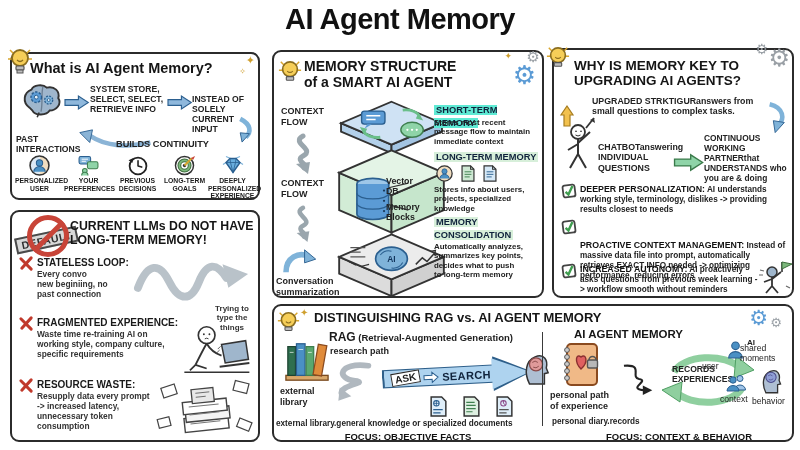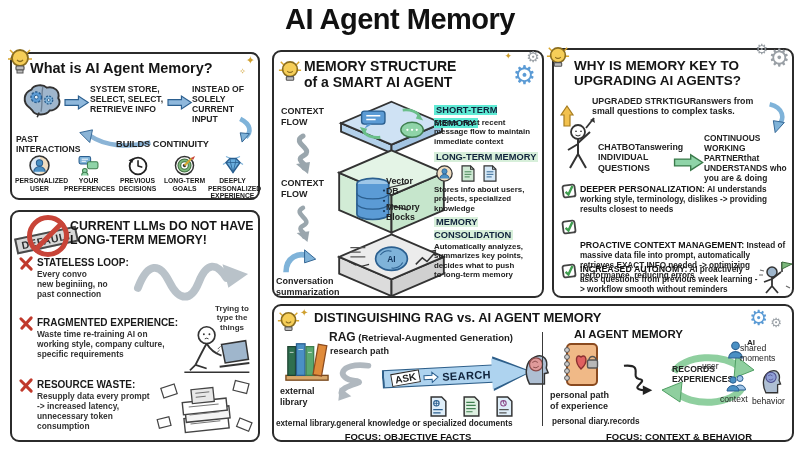--- a/index.html
+++ b/index.html
@@ -103,21 +103,21 @@
     </svg>
     <svg class="abs" style="left:53px; top:40px;" width="24" height="17" viewBox="0 0 34 20">
       <polygon points="0,6 19,6 19,1 33,10 19,19 19,14 0,14" fill="#8fb8dc" stroke="#2b5f8f" stroke-width="1.6"></polygon>
     </svg>
     <div class="flow-label pre ctr" style="left:78px; top:30px; width:78px; font-size:8.6px;">SYSTEM STORE,
 SELECT, SELECT,
 RETRIEVE INFO</div>
     <svg class="abs" style="left:156px; top:40px;" width="24" height="17" viewBox="0 0 34 20">
       <polygon points="0,6 19,6 19,1 33,10 19,19 19,14 0,14" fill="#8fb8dc" stroke="#2b5f8f" stroke-width="1.6"></polygon>
     </svg>
-    <div class="flow-label pre ctr" style="left:180px; top:30px; width:66px; font-size:8.6px;">INSTEAD OF
+    <div class="flow-label pre ctr" style="left:180px; top:40px; width:66px; font-size:8.6px;">INSTEAD OF
 SOLELY
 CURRENT INPUT</div>
     <svg class="abs" style="left:218px; top:63px;" width="26" height="26" viewBox="0 0 26 28">
       <path d="M10,2 C22,8 22,16 16,22" stroke="#7fb3d9" stroke-width="5" fill="none"></path>
       <polygon points="20,18 12,27 10,17" fill="#7fb3d9" stroke="#2b5f8f" stroke-width="1"></polygon>
     </svg>
     <div class="flow-label pre ctr" style="left:4px; top:80px; width:64px; font-size:8.6px;">PAST
 INTERACTIONS</div>
     <svg class="abs" style="left:66px; top:74px;" width="76" height="20" viewBox="0 0 84 22">
       <path d="M80,16 C56,22 30,20 14,9" stroke="#8bb4d6" stroke-width="5" fill="none"></path>

